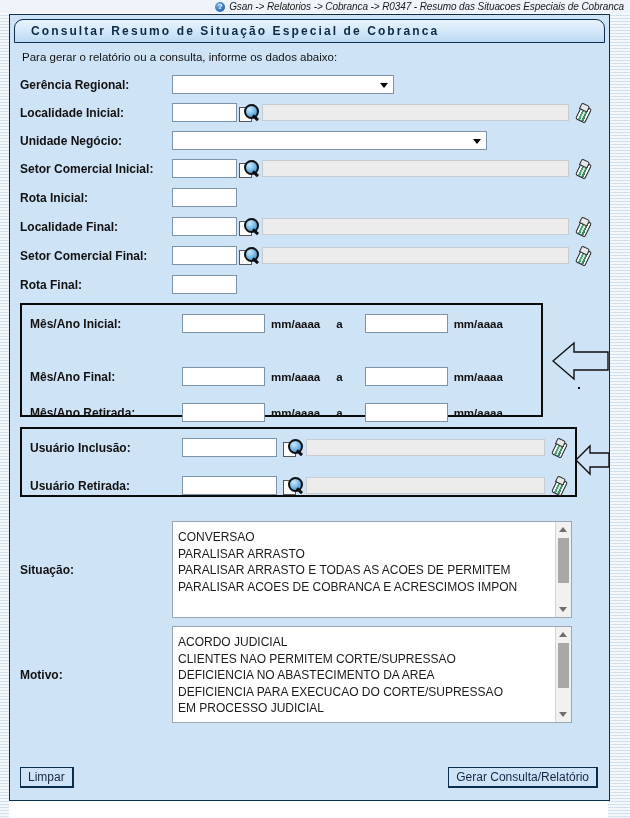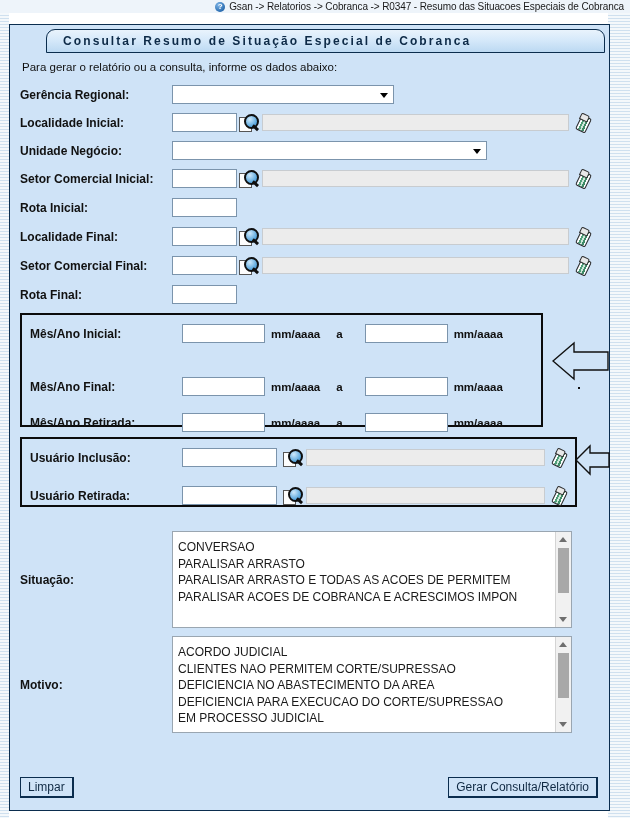--- a/index.html
+++ b/index.html
@@ -50,32 +50,31 @@
     border-radius: 50%;
     background: radial-gradient(circle at 35% 30%, #7fb6e8 0%, #2a6cb0 70%, #174a80 100%);
     color: #ffffff;
     font-size: 8px;
     line-height: 10px;
     text-align: center;
     font-weight: bold;
     margin-right: 4px;
     flex: 0 0 auto;
   }
-  .breadcrumb-text { white-space: nowrap; letter-spacing: -0.1px; }
+  .breadcrumb-text { white-space: nowrap; letter-spacing: -0.1px; font-style: italic; }
 
   
   .panel {
     position: absolute;
-    left: 9px; top: 24px;
+    left: 9px; top: 14px;
     width: 601px;
     height: 787px;
     box-sizing: border-box;
     border: 1px solid #0b2d4e;
     background: #cfe3f7;
-    padding-left: 32px;
   }
 
   
   .titlebar {
     position: relative;
     margin: 4px 4px 0 4px;
     height: 24px;
     box-sizing: border-box;
     border: 1px solid #0b2d4e;
     border-bottom: 1px solid #0b2d4e;

